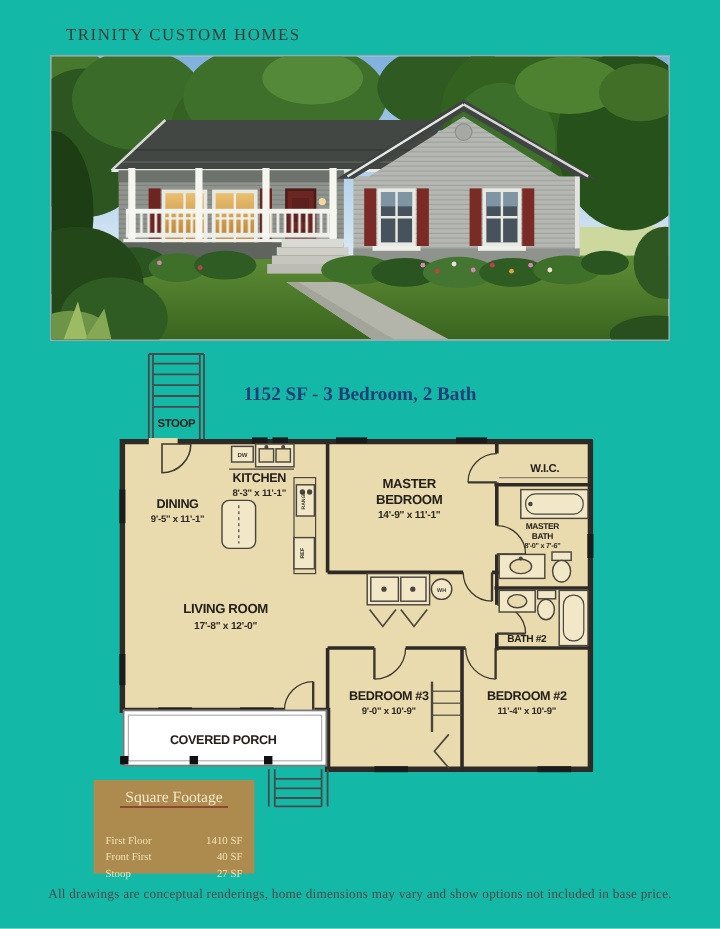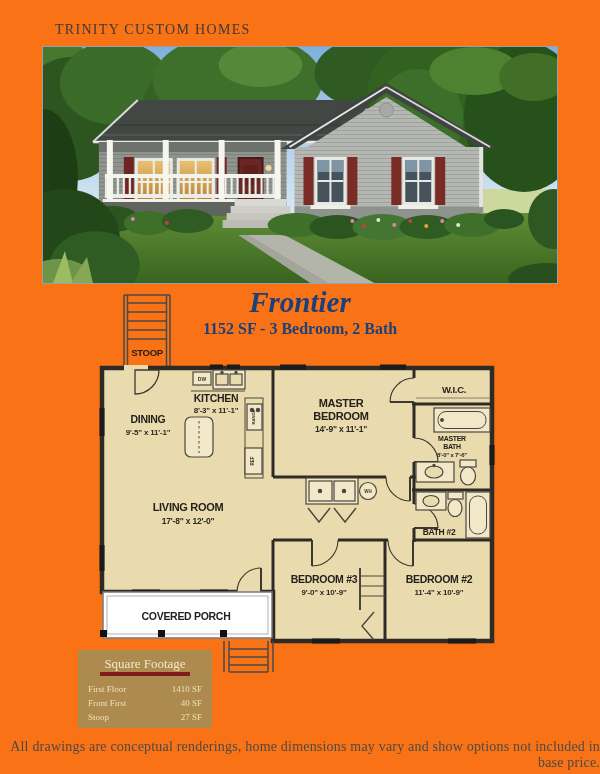--- a/index.html
+++ b/index.html
@@ -1,16 +1,16 @@
 <!DOCTYPE html>
 <html><head>
 <meta charset="utf-8">
 <style>
   html,body{margin:0;padding:0;background:#ffffff;}
-  .page{position:relative;width:600px;height:774px;background:#f97316;overflow:hidden;
+  .page{position:relative;width:600px;height:774px;background:#14b8a6;overflow:hidden;
         font-family:"Liberation Serif",serif;}
   .brand{position:absolute;left:55px;top:22px;font-size:14px;letter-spacing:1.3px;
          color:#3d3a36;font-family:"Liberation Serif",serif;}
   .photo-frame{position:absolute;left:42px;top:46px;width:516px;height:238px;
                border:1px solid #9aa0a6;box-sizing:border-box;background:#bcd3e6;}
   .photo-frame svg{display:block;width:100%;height:100%;}
   .title{position:absolute;left:0;top:286px;width:600px;text-align:center;
          font-size:29px;font-style:italic;font-weight:bold;color:#1d4078;
          font-family:"Liberation Serif",serif;}
   .subtitle{position:absolute;left:0;top:320px;width:600px;text-align:center;
@@ -18,26 +18,26 @@
             font-family:"Liberation Serif",serif;}
   .floorplan{position:absolute;left:98px;top:290px;width:400px;height:392px;}
   .plan-label{font-family:"Liberation Sans",sans-serif;font-weight:bold;fill:#24211c;
               letter-spacing:-0.3px;}
   .plan-dim{font-family:"Liberation Sans",sans-serif;font-weight:bold;fill:#2b2822;
             letter-spacing:-0.2px;}
   .fix-label{font-family:"Liberation Sans",sans-serif;font-weight:bold;fill:#3a362f;}
   .sqft-box{position:absolute;left:78px;top:650px;width:134px;height:78px;
             background:#ad8b4e;box-sizing:border-box;padding:6px 10px 0 10px;}
   .sqft-title{color:#f2e8c9;font-size:13px;text-align:center;font-family:"Liberation Serif",serif;}
-  .sqft-title span{border-bottom:4px solid #7f1d1d;padding:0 4px 1px 4px;}
-  .sqft-rows{margin-top:10px;}
+  .sqft-title span{border-bottom:1px solid #7f1d1d;padding:0 4px 1px 4px;}
+  .sqft-rows{margin-top:21px;}
   .sqft-row{display:flex;justify-content:space-between;color:#eee0b4;font-size:9px;
             line-height:14px;font-family:"Liberation Serif",serif;}
-  .disclaimer{position:absolute;left:0;top:739px;width:600px;text-align:right;
-              font-size:14px;color:#4a4a48;letter-spacing:0.2px;
+  .disclaimer{position:absolute;left:0;top:739px;width:600px;text-align:center;
+              font-size:11px;color:#4a4a48;letter-spacing:0.2px;
               font-family:"Liberation Serif",serif;}
 </style>
 </head>
 <body>
 
 <div class="page">
 
   <div class="brand">TRINITY CUSTOM HOMES</div>
 
   <div class="photo-frame">
@@ -202,21 +202,20 @@
         <ellipse cx="52" cy="218" rx="45" ry="34" fill="#2f5c22"></ellipse>
         <ellipse cx="16" cy="230" rx="32" ry="18" fill="#6e9447"></ellipse>
         <polygon points="10,236 22,204 30,236" fill="#9cbb63"></polygon>
         <polygon points="28,236 44,210 50,236" fill="#86a855"></polygon>
         <ellipse cx="512" cy="172" rx="26" ry="30" fill="#2e5721"></ellipse>
         <ellipse cx="506" cy="232" rx="40" ry="16" fill="#2a4f1e"></ellipse>
       </g>
     </svg>
   </div>
 
-  <div class="title">Frontier</div>
   <div class="subtitle">1152 SF - 3 Bedroom, 2 Bath</div>
 
   <svg class="floorplan" viewBox="0 0 400 392">
 
     <g stroke="#4a4a4a" stroke-width="1.5" fill="none">
       <line x1="26" y1="5" x2="26" y2="77"></line>
         <line x1="29.5" y1="5" x2="29.5" y2="77"></line>
       <line x1="68.5" y1="5" x2="68.5" y2="77"></line>
         <line x1="72" y1="5" x2="72" y2="77"></line>
       <line x1="26" y1="5" x2="72" y2="5"></line>

